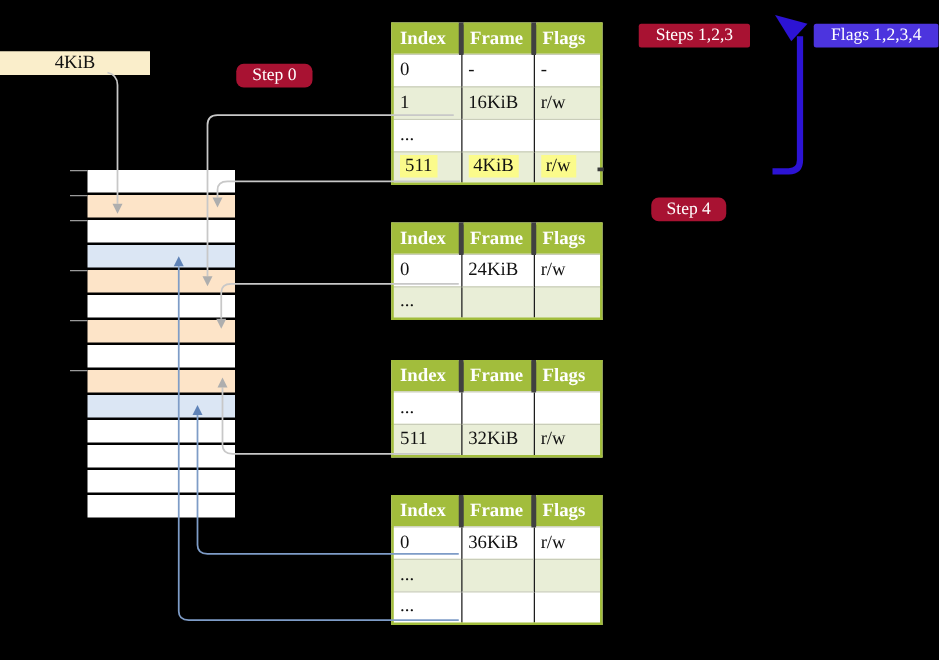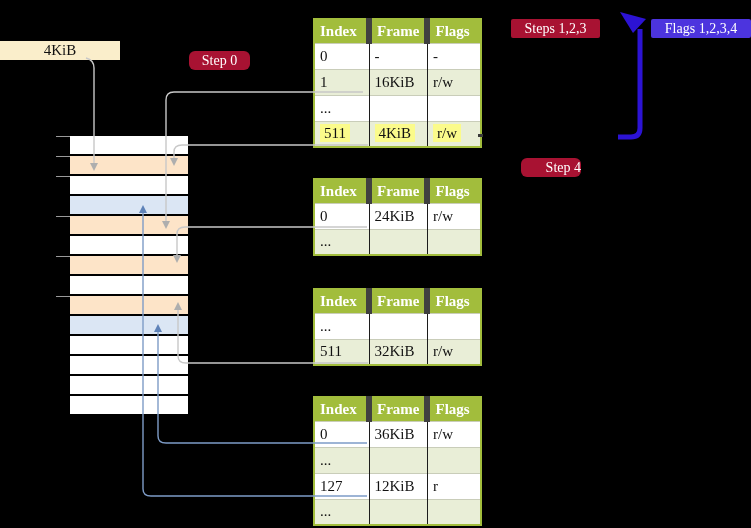--- a/index.html
+++ b/index.html
@@ -24,39 +24,39 @@
   .mrow{width:118px;height:18px;margin-bottom:2px;}
   .mrow.free{background:#ffffff;}
   .mrow.table{background:var(--orange);}
   .mrow.page{background:var(--pageblue);}
   .tick{position:absolute;left:56px;width:14px;height:1px;background:#9a9a9a;}
   
   table.ptable{position:absolute;left:313px;border-collapse:collapse;table-layout:fixed;
                background:#fff;border:2px solid var(--green);}
   .ptable col.c1{width:55px}.ptable col.c2{width:58px}.ptable col.c3{width:54px}
   .ptable th{background:var(--green);color:#fff;font-weight:bold;font-size:15px;text-align:left;
-             height:24px;padding:1px 5px;border-right:6px solid #404040;box-sizing:border-box;}
+             height:24px;padding:1px 5px;border-right:4px solid #404040;box-sizing:border-box;}
   .ptable th:last-child{border-right:none;}
   .ptable td{font-size:15px;color:#111;height:26px;padding:1px 5px;box-sizing:border-box;
              border-right:1px solid #1c1c1c;border-top:1px solid #c9cdb9;white-space:nowrap;}
   .ptable td:last-child{border-right:none;}
   .ptable tbody tr:nth-child(even) td{background:var(--rowgreen);}
   .hl{background:var(--hl);padding:1px 4px;}
   #overlay{position:absolute;left:0;top:0;pointer-events:none;}
 </style>
 </head>
 <body>
 
 <div id="canvas">
 
   <div id="frame-box">4KiB</div>
   <div class="label red pill" style="left:189px;top:51px;width:61px;">Step 0</div>
   <div class="label red sq" style="left:511px;top:19px;width:89px;">Steps 1,2,3</div>
   <div class="label blu sq" style="left:651px;top:19px;width:100px;">Flags 1,2,3,4</div>
-  <div class="label red pill" style="left:521px;top:158px;width:60px;text-align:right;">Step 4</div>
+  <div class="label red pill" style="left:521px;top:158px;width:60px;">Step 4</div>
 
   <div id="memcol">
       <div class="mrow free"></div>
       <div class="mrow table"></div>
       <div class="mrow free"></div>
       <div class="mrow page"></div>
       <div class="mrow table"></div>
       <div class="mrow free"></div>
       <div class="mrow table"></div>
       <div class="mrow free"></div>
@@ -183,25 +183,20 @@
         <td>0</td>
         <td>36KiB</td>
         <td>r/w</td>
       </tr>
       <tr>
         <td>...</td>
         <td></td>
         <td></td>
       </tr>
       <tr>
-        <td>127</td>
-        <td>12KiB</td>
-        <td>r</td>
-      </tr>
-      <tr>
         <td>...</td>
         <td></td>
         <td></td>
       </tr>
     </tbody>
   </table>
 
   <svg id="overlay" width="751" height="528" viewBox="0 0 751 528">
     <g fill="none" stroke="#c8c8c8" stroke-width="1.4">
       <path d="M 86,58 Q 94,60 94,68 V 163"></path>

